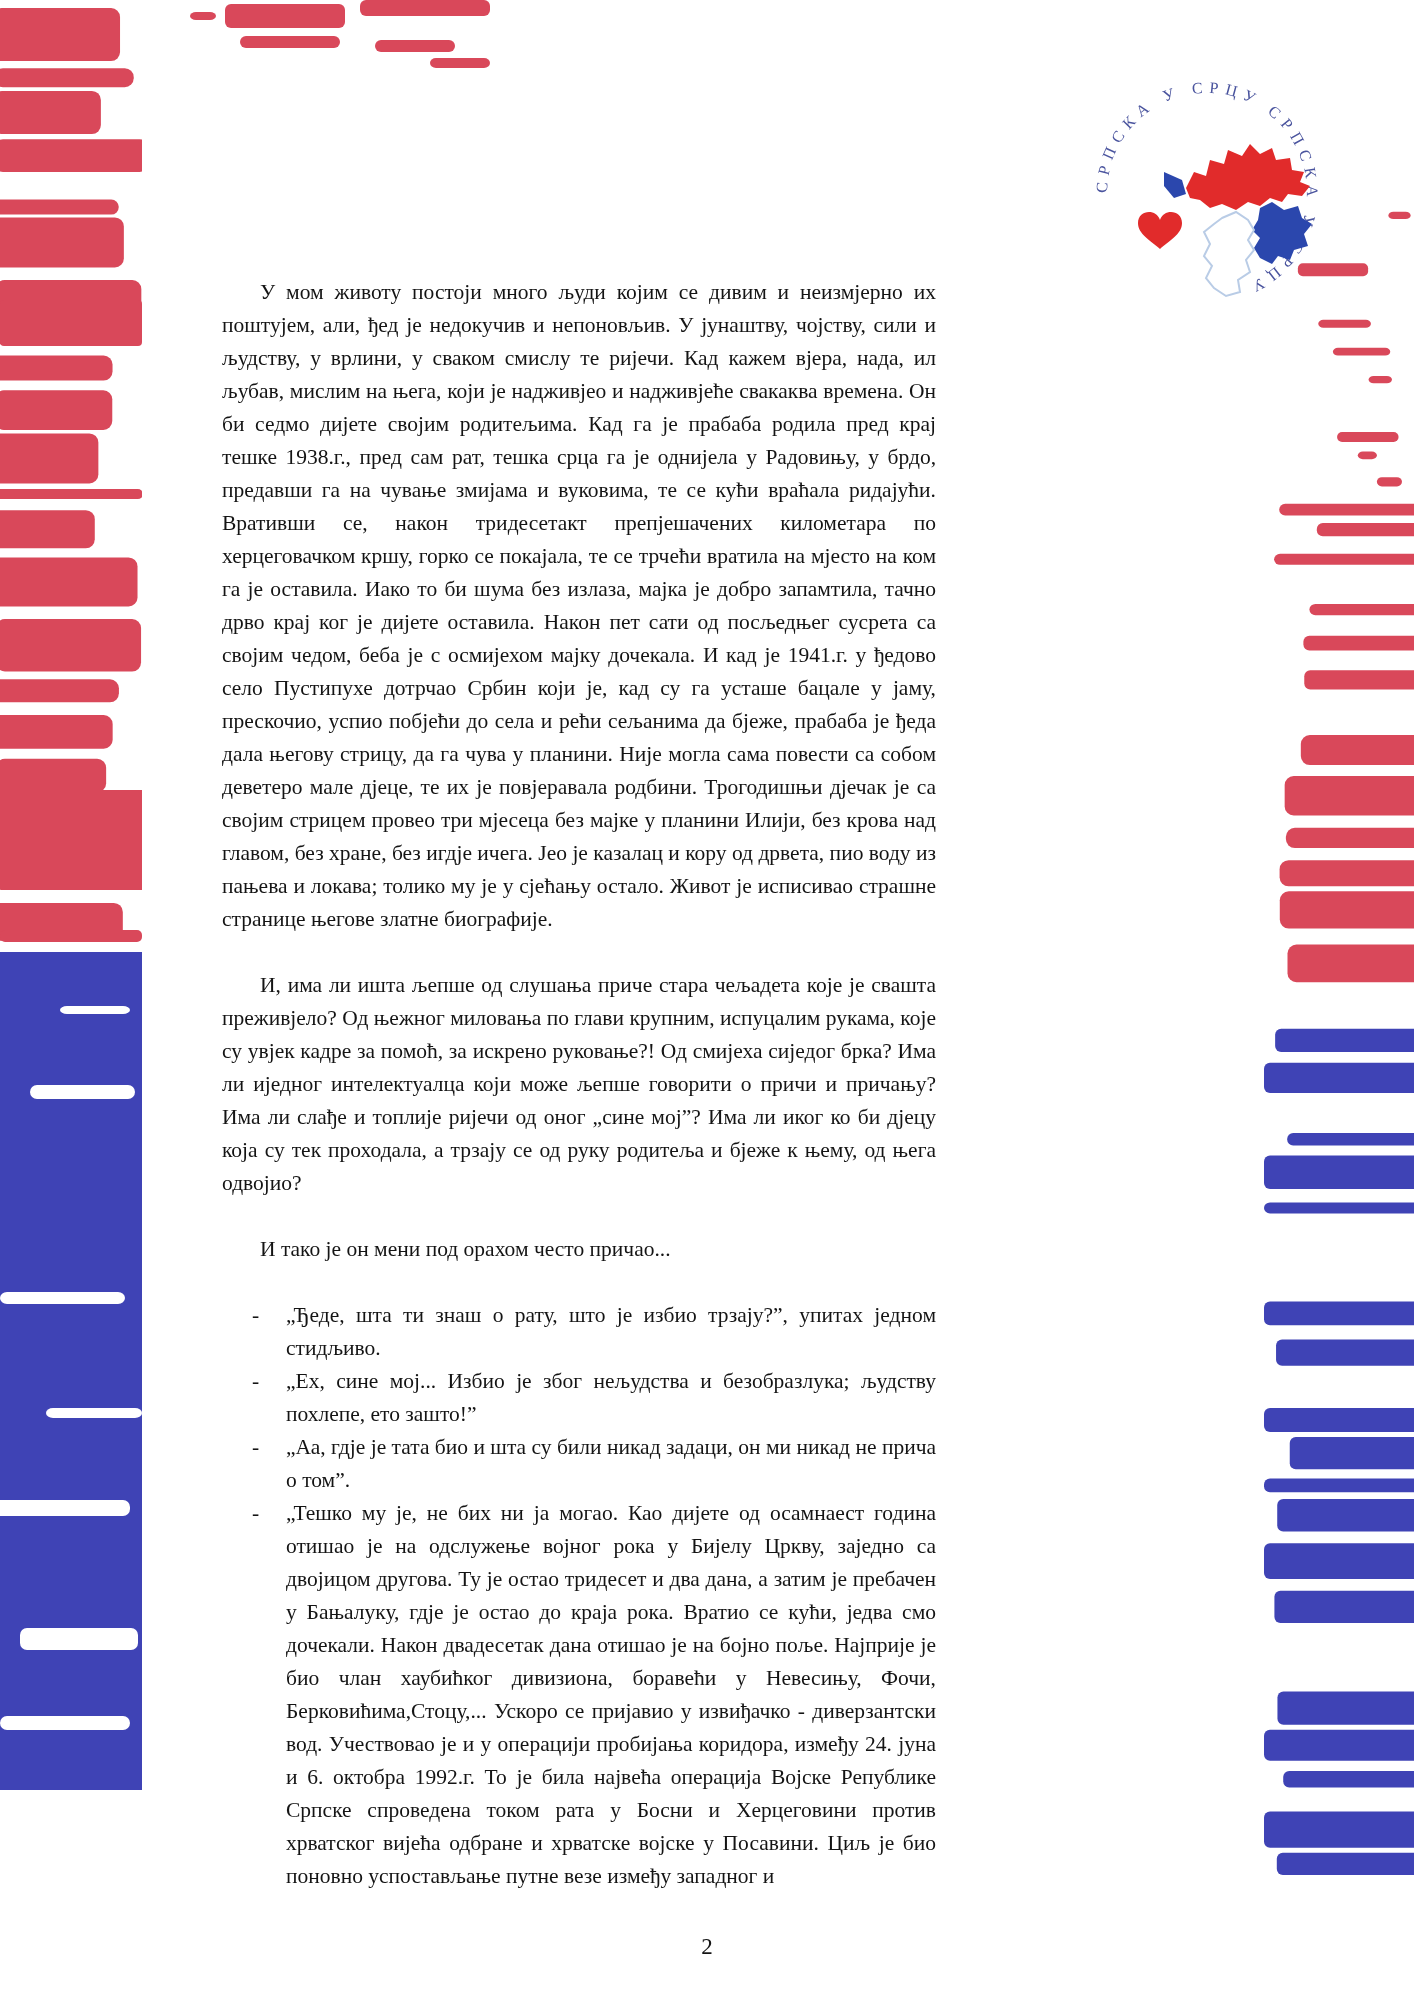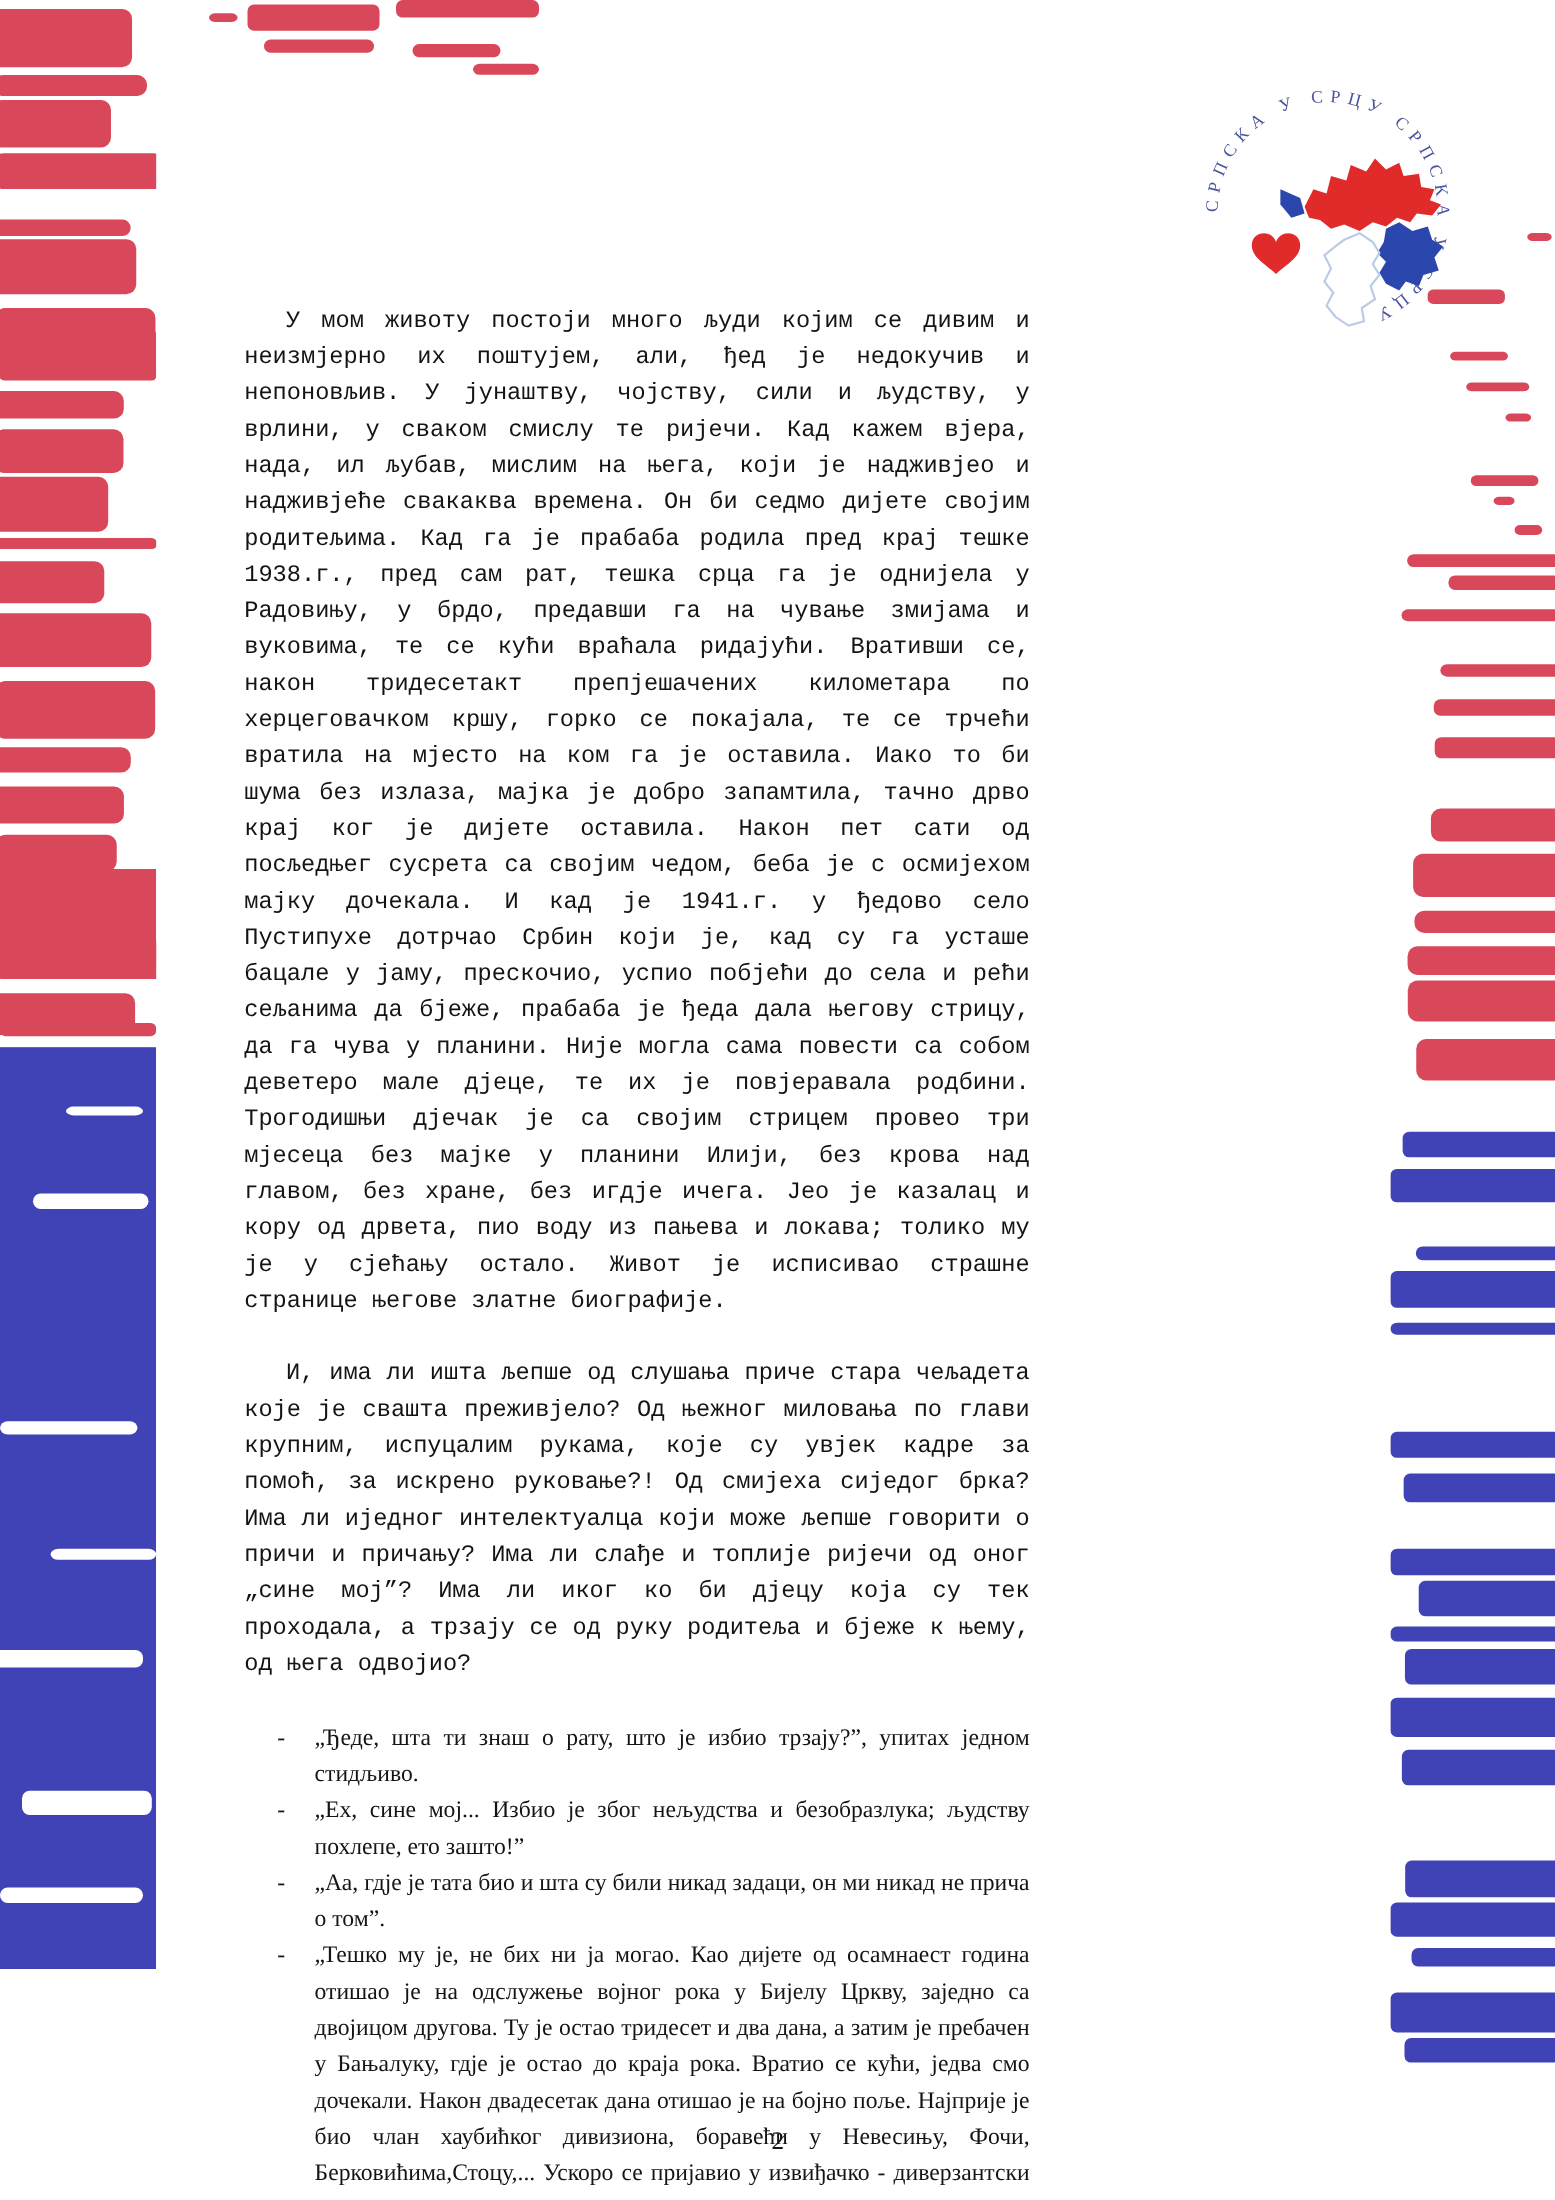--- a/index.html
+++ b/index.html
@@ -11,21 +11,21 @@
   #left-border{left:0;}
   #right-border{right:0;}
   #top-border{left:180px;top:0;}
   .logo{position:absolute;left:1072px;top:58px;width:270px;height:270px;}
   .logo-circ-text{fill:#4a549e;font-family:"Liberation Serif",serif;font-size:16px;letter-spacing:6.5px;}
   .body-text{
     position:absolute;left:222px;top:276px;width:714px;
     font-size:21.5px;line-height:33px;text-align:justify;
   }
   .para{margin:0 0 33px 0;}
-  .para.indent{text-indent:38px;font-family:Liberation Mono, monospace;}
+  .para.indent{text-indent:38px;}
   .qlist{margin:0;}
   .qitem{display:flex;margin:0 0 0 30px;}
   .qitem .dash{flex:none;width:34px;}
   .qitem .qtext{flex:1;text-align:justify;}
   .footer{position:absolute;left:0;top:1934px;width:100%;text-align:center;font-size:23px;}
 </style>
 </head>
 <body>
 
 <div class="page">
@@ -125,20 +125,21 @@
       <path fill="#2b47ad" d="M62,104 L80,112 L84,126 L72,130 L62,118 Z"></path>
       <path fill="#2b47ad" d="M158,140 L170,134 L182,142 L196,138 L200,150 L210,156 L202,166 L206,178 L192,182 L188,192 L176,188 L170,196 L158,190 L152,180 L158,170 L150,162 L156,152 Z"></path>
       <path fill="#ffffff" stroke="#b9cce6" stroke-width="2" d="M120,150 L134,144 L146,152 L152,162 L146,172 L152,182 L144,192 L148,204 L136,212 L138,224 L124,228 L112,220 L104,210 L110,198 L102,188 L108,176 L102,164 L112,156 Z"></path>
     </g>
     <path fill="#e12b2b" d="M88,162 C84,150 66,152 66,165 C66,176 78,182 88,191 C98,182 110,176 110,165 C110,152 92,150 88,162 Z"></path>
   </svg>
 
   <div class="body-text">
     <p class="para indent">У мом животу постоји много људи којим се дивим и неизмјерно их поштујем, али, ђед је недокучив и непоновљив. У јунаштву, чојству, сили и људству, у врлини, у сваком смислу те ријечи. Кад кажем вјера, нада, ил љубав, мислим на њега, који је надживјео и надживјеће свакаква времена. Он би седмо дијете својим родитељима. Кад га је прабаба родила пред крај тешке 1938.г., пред сам рат, тешка срца га је однијела у Радовињу, у брдо, предавши га на чување змијама и вуковима, те се кући враћала ридајући. Вративши се, након тридесетакт  препјешачених километара по херцеговачком кршу, горко се покајала, те се трчећи вратила на мјесто на ком га је оставила. Иако то би шума без излаза, мајка је добро запамтила, тачно дрво крај ког је дијете оставила. Након пет сати од посљедњег сусрета са својим чедом, беба је с осмијехом мајку дочекала. И кад је 1941.г. у ђедово село Пустипухе дотрчао Србин који је, кад су га усташе бацале у јаму, прескочио, успио побјећи до села и рећи сељанима да бјеже, прабаба је ђеда дала његову стрицу, да га чува у планини. Није могла сама повести са собом деветеро мале дјеце, те их је повјеравала родбини. Трогодишњи дјечак је са својим стрицем провео три мјесеца без мајке у планини Илији, без крова над главом, без хране, без игдје ичега. Јео је казалац и кору од дрвета, пио воду из пањева и локава; толико му је у сјећању остало. Живот је исписивао страшне странице његове златне биографије.</p>
     <p class="para indent">И, има ли ишта љепше од слушања приче стара чељадета које је свашта преживјело? Од њежног миловања по глави крупним, испуцалим рукама, које су увјек кадре за помоћ, за искрено руковање?! Од смијеха сиједог брка? Има ли иједног интелектуалца који може љепше говорити о причи и причању? Има ли слађе и топлије ријечи од оног „сине мој”? Има ли иког ко би дјецу која су тек проходала, а трзају се од руку родитеља и бјеже к њему, од њега одвојио?</p>
+    <p class="para indent">И тако је он мени под орахом често причао...</p>
 
     <div class="qlist">
       <div class="qitem">
         <span class="dash">-</span>
         <div class="qtext">„Ђеде, шта ти знаш о рату, што је избио трзају?”, упитах једном стидљиво.</div>
       </div>
       <div class="qitem">
         <span class="dash">-</span>
         <div class="qtext">„Ех, сине мој... Избио је због нељудства и безобразлука; људству похлепе, ето зашто!”</div>
       </div>

